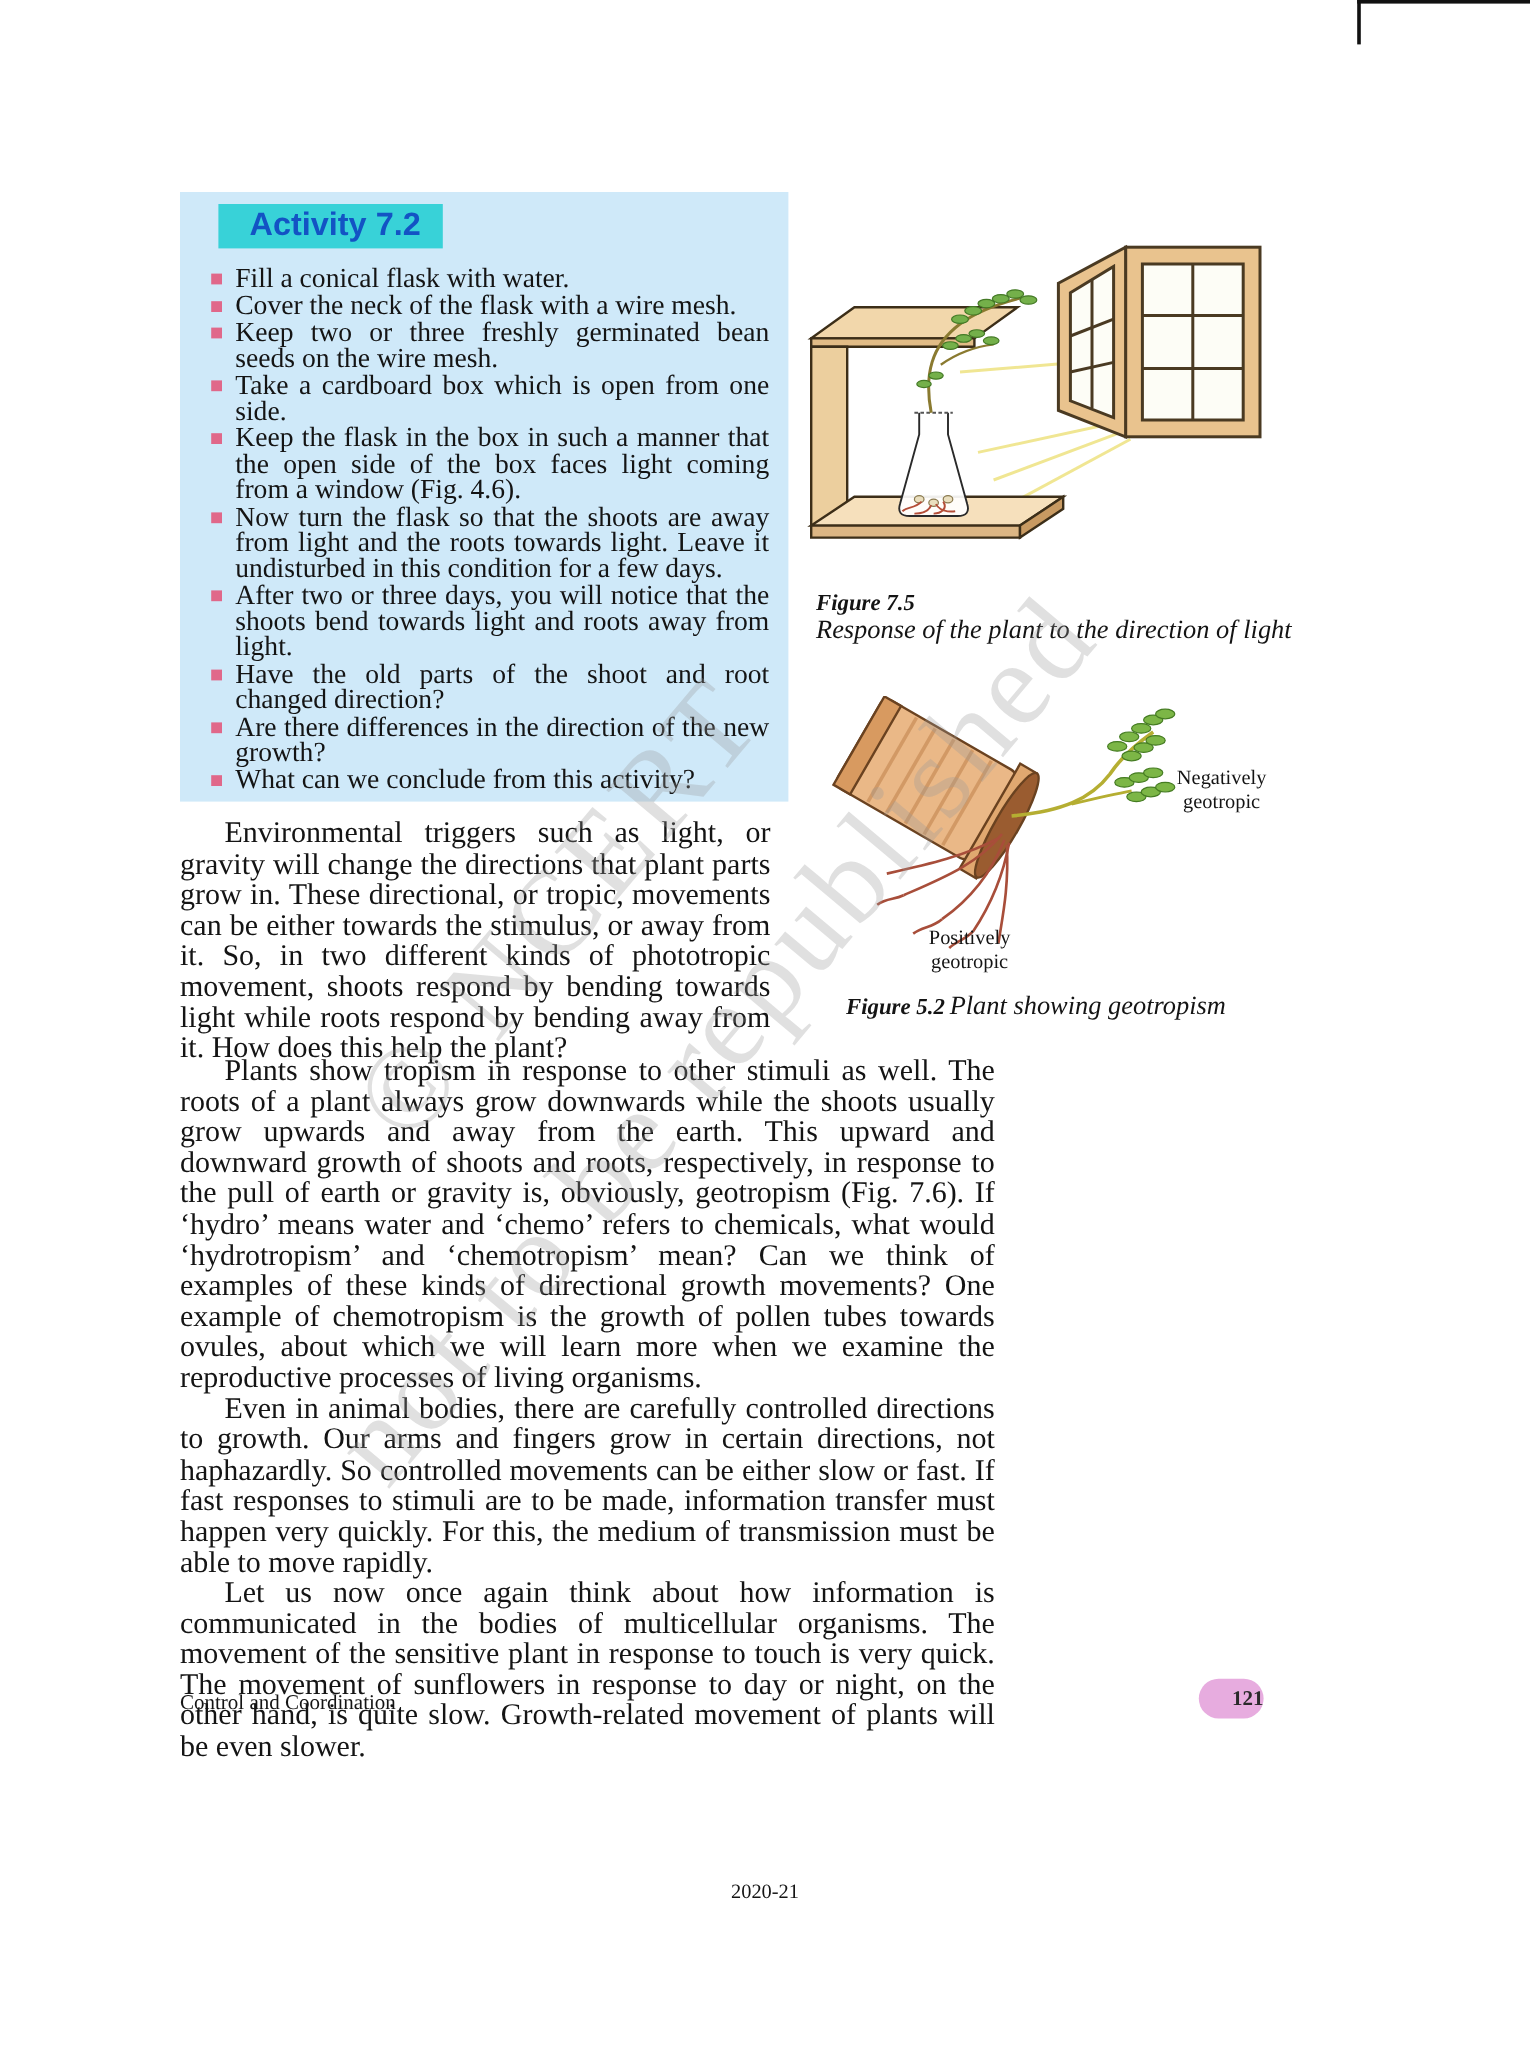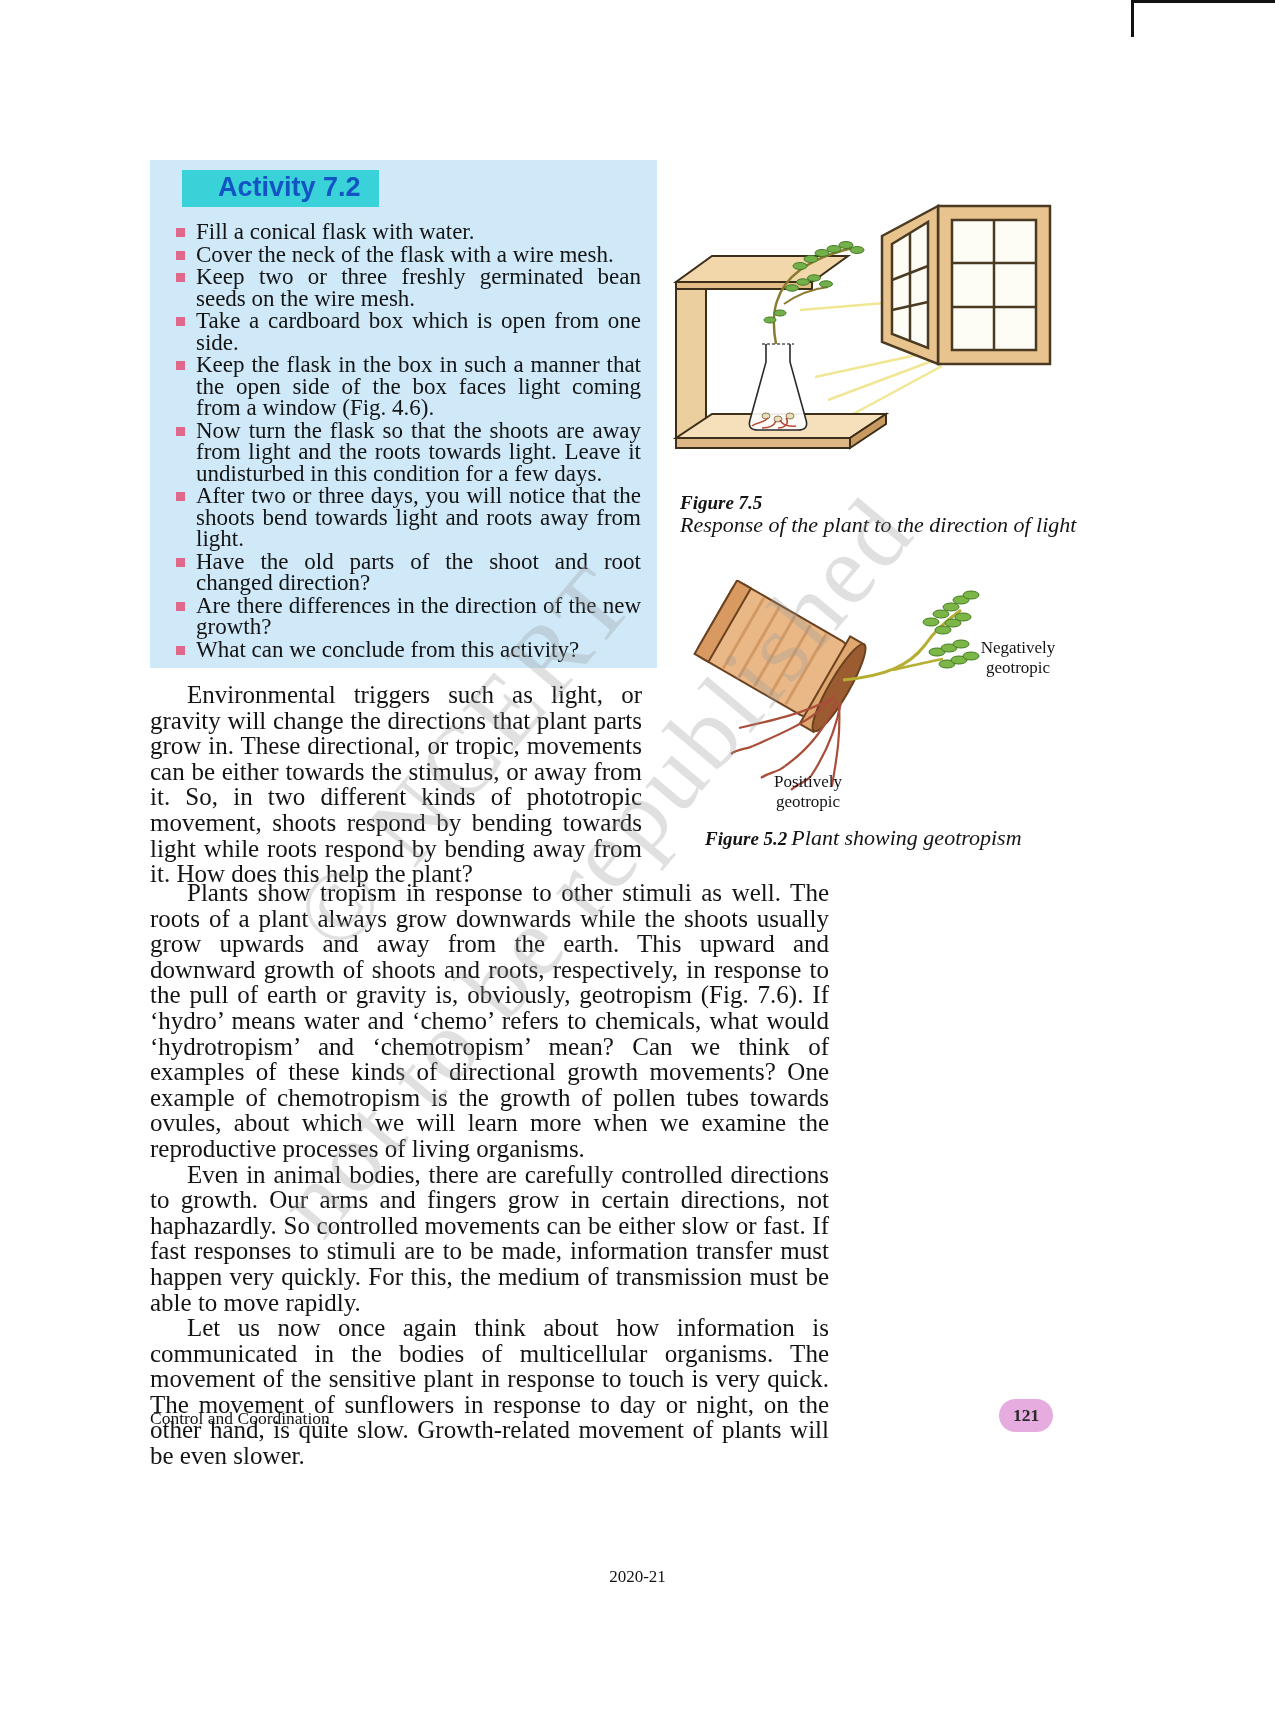--- a/index.html
+++ b/index.html
@@ -13,21 +13,21 @@
     border-left:3px solid #111; border-top:3px solid #111;
   }
   
   .activity-box {
     position:absolute; left:150px; top:160px; width:507px; height:508px;
     background:#cfe9f9;
   }
   .activity-title {
     display:inline-block; margin:10px 0 0 32px; background:#38d2d8; color:#1353c4;
     font-family:"Liberation Sans", sans-serif; font-weight:bold; font-size:27px;
-    padding:2px 18px 4px 36px;
+    padding:2px 18px 4px 26px;
   }
   .activity-list { margin:14px 16px 0 26px; }
   .activity-item { display:flex; margin-bottom:1px; }
   .bullet-square { width:9px; height:9px; background:#e0688a; margin:7px 11px 0 0; flex:0 0 9px; }
   .activity-item-text { font-size:23px; line-height:21.5px; text-align:justify; }
 
   
   .para { font-size:25px; line-height:25.6px; text-align:justify; text-indent:37px; }
   .col-narrow { position:absolute; left:150px; top:682px; width:492px; }
   .col-full   { position:absolute; left:150px; top:880px; width:679px; }
@@ -41,21 +41,21 @@
   .fig76-art { position:absolute; left:635px; top:580px; width:430px; height:245px; }
   .fig76-caption { position:absolute; left:705px; top:827px; width:390px; }
   .geo-label { position:absolute; font-size:17px; line-height:20px; text-align:center; width:92px; }
   .label-negative { left:972px; top:638px; }
   .label-positive { left:762px; top:772px; }
 
   
   .footer-chapter { position:absolute; left:150px; top:1408px; font-size:17.5px; }
   .page-badge {
     position:absolute; left:999px; top:1399px; width:54px; height:33px;
-    background:#e7acdf; border-radius:17px; text-align:center; line-height:33px;
+    background:#e7acdf; border-radius:17px; text-align:right; line-height:33px;
     font-weight:bold; font-size:17.5px; color:#2a2a2a;
   }
   .year-line { position:absolute; left:0; top:1567px; width:100%; text-align:center; font-size:17px; }
 
   
   .watermark {
     position:absolute; left:60px; top:620px; width:1150px; height:560px;
     transform:rotate(-50deg); text-align:center; pointer-events:none;
     color:#9a9a9a; opacity:0.30; z-index:5;
   }

